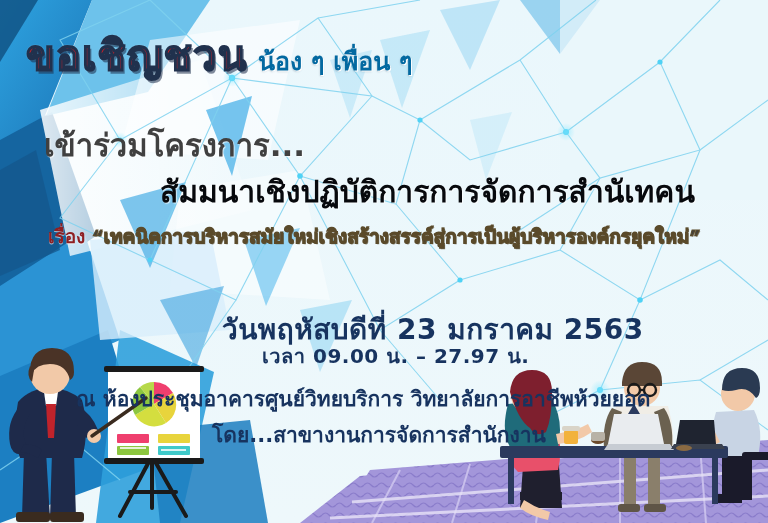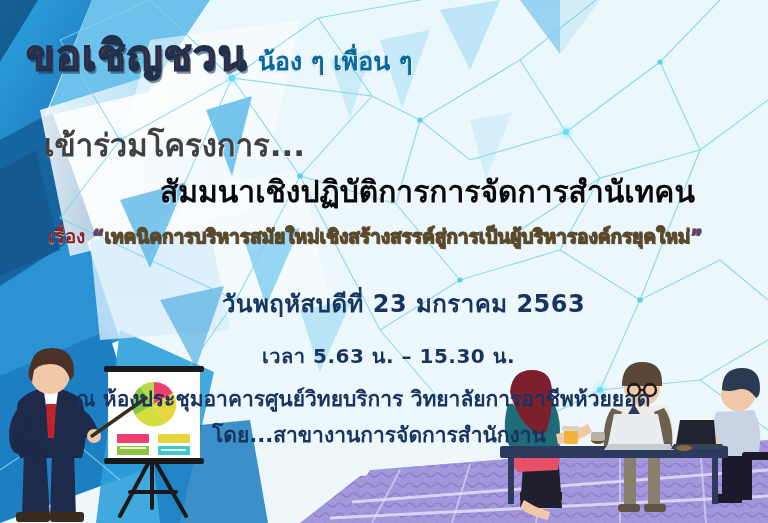--- a/index.html
+++ b/index.html
@@ -47,27 +47,28 @@
     left:160px;top:168px;
     font-size:30px;font-weight:bold;color:#07090d;
     text-shadow:1px 1px 1px rgba(255,255,255,.7);
   }
   .t-topic{
     left:48px;top:221px;
     font-size:19px;font-weight:bold;
   }
   .t-topic .lead{color:#8f1f22;text-shadow:0 1px 0 rgba(255,255,255,.6);text-align:right;}
   .t-topic .quote{
-    color:#6d28d9;
+    color:#404040;
     -webkit-text-stroke:1.1px #5a4a2a;
     text-shadow:1px 1px 0 rgba(70,55,25,.6);
+    font-family:Liberation Mono, monospace;
   }
   .t-date{
-    left:222px;top:284px;
-    font-size:24px;font-weight:bold;color:#17335f;
+    left:222px;top:307px;
+    font-size:28px;font-weight:bold;color:#17335f;
     letter-spacing:.5px;
   }
   .t-time{
     left:262px;top:340px;
     font-size:20px;font-weight:bold;color:#17335f;
     letter-spacing:.5px;
   }
   .t-venue{
     left:76px;top:382px;
     font-size:21px;font-weight:bold;color:#17335f;
@@ -330,17 +331,17 @@
   <div class="txt t-friends">น้อง ๆ เพื่อน ๆ</div>
   <div class="txt t-join">เข้าร่วมโครงการ...</div>
   <div class="txt t-seminar">สัมมนาเชิงปฏิบัติการการจัดการสำนัเทคน</div>
 
   <div class="txt t-topic">
     <span class="lead">เรื่อง</span>
     <span class="quote">“เทคนิคการบริหารสมัยใหม่เชิงสร้างสรรค์สู่การเป็นผู้บริหารองค์กรยุคใหม่”</span>
   </div>
 
   <div class="txt t-date">วันพฤหัสบดีที่  23  มกราคม  2563</div>
-  <div class="txt t-time">เวลา 5.63 น. – 15.30 น.</div>
+  <div class="txt t-time">เวลา 09.00 น. – 27.97 น.</div>
   <div class="txt t-by">โดย...สาขางานการจัดการสำนักงาน</div>
   <div class="txt t-venue">ณ ห้องประชุมอาคารศูนย์วิทยบริการ วิทยาลัยการอาชีพห้วยยอด</div>
 
 </div>
 
 </body></html>

